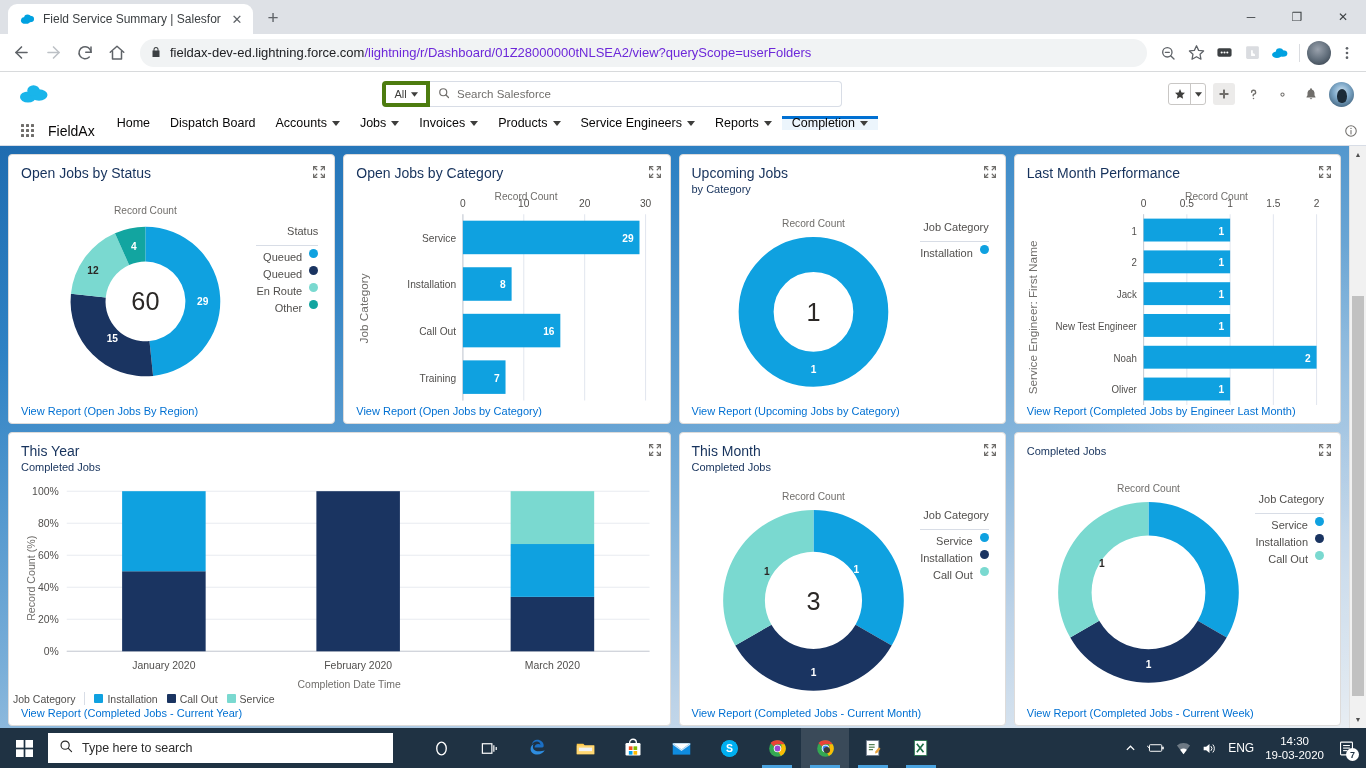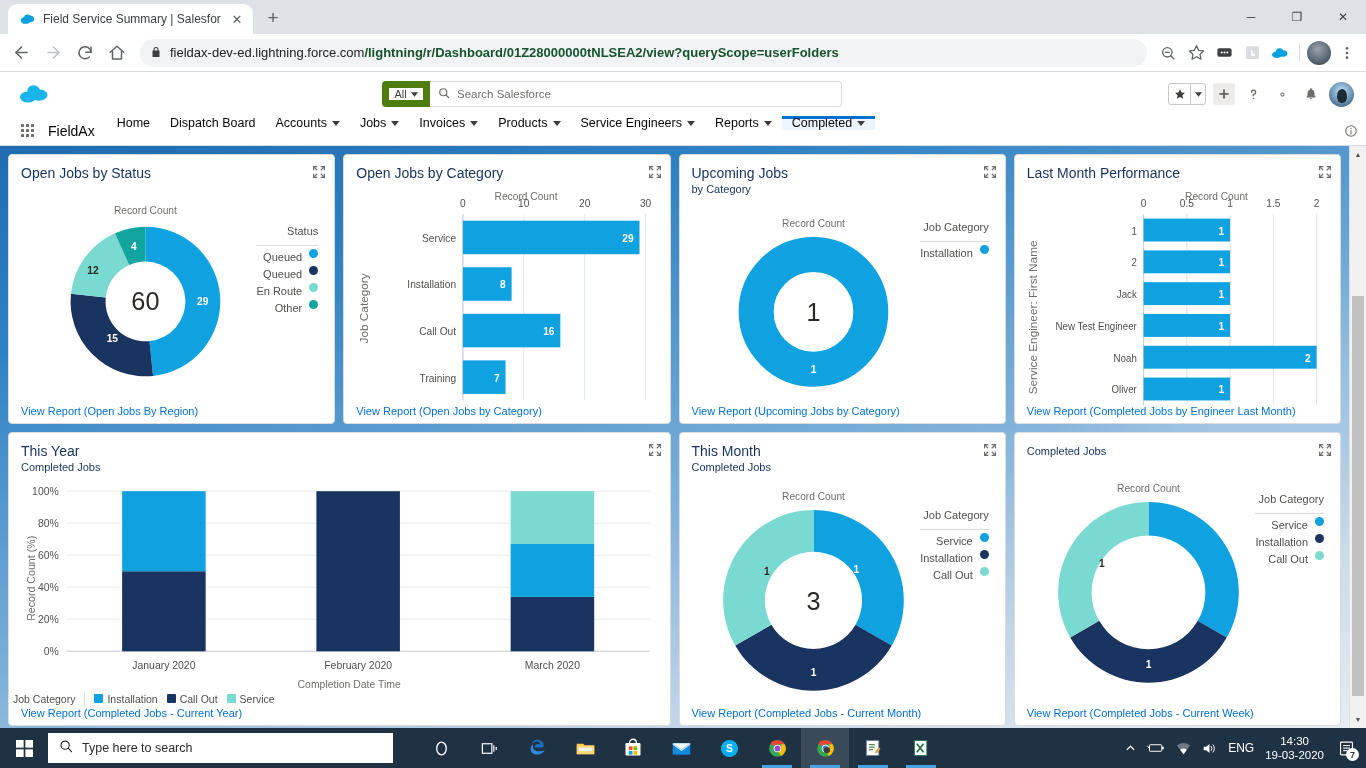--- a/index.html
+++ b/index.html
@@ -14,32 +14,32 @@
   .tab-title{font-size:12px;color:#3c4043;white-space:nowrap;overflow:hidden;flex:1;}
   .tab-close{width:16px;height:16px;flex:0 0 16px;display:flex;align-items:center;justify-content:center;color:#5f6368;font-size:13px;line-height:1;}
   .tab-new{width:28px;height:28px;margin-left:6px;margin-bottom:2px;display:flex;align-items:center;justify-content:center;color:#5f6368;font-size:19px;font-weight:300;}
   .win-ctrls{position:absolute;right:0;top:0;height:34px;display:flex;}
   .win-btn{width:46px;height:34px;display:flex;align-items:center;justify-content:center;color:#3c4043;font-size:12px;}
 
   .chrome-toolbar{height:38px;background:#fff;display:flex;align-items:center;gap:2px;padding:0 6px;border-bottom:1px solid #d8dadc;}
   .nav-btn{width:30px;height:30px;display:flex;align-items:center;justify-content:center;color:#5f6368;flex:0 0 30px;}
   .omnibox{flex:1;height:28px;background:#f1f3f4;border-radius:14px;display:flex;align-items:center;padding:0 10px;gap:8px;margin:0 6px;}
   .omnibox-url{font-size:13px;color:#202124;white-space:nowrap;overflow:hidden;}
-  .omnibox-url .u-dim{color:#14532d;font-weight:bold;}
+  .omnibox-url .u-dim{color:#6d28d9;}
   .tb-icon{width:26px;height:26px;display:flex;align-items:center;justify-content:center;color:#5f6368;flex:0 0 26px;}
   .tb-sep{width:1px;height:18px;background:#dadce0;margin:0 4px;}
   .avatar-chrome{width:24px;height:24px;border-radius:50%;background:radial-gradient(circle at 45% 35%,#9aa2ad 0%,#5e6b78 55%,#2e3742 100%);flex:0 0 24px;}
 
   
   .sf-wrap{height:calc(768px - 34px - 38px - 40px);display:flex;flex-direction:column;background:#fff;position:relative;}
   .sf-topbar{height:44px;display:flex;align-items:center;padding:0 12px;background:#fff;}
   .sf-cloud{width:44px;flex:0 0 44px;display:flex;align-items:center;justify-content:center;}
   .sf-search-wrap{flex:1;display:flex;justify-content:center;}
   .sf-search{display:flex;width:460px;height:26px;}
-  .sf-scope{width:48px;border:7px solid #4d7c0f;border-radius:4px 0 0 4px;background:#fff;display:flex;align-items:center;justify-content:center;gap:4px;font-size:11px;color:#3e3e3c;}
+  .sf-scope{width:48px;border:4px solid #4d7c0f;border-radius:4px 0 0 4px;background:#fff;display:flex;align-items:center;justify-content:center;gap:4px;font-size:11px;color:#3e3e3c;}
   .sf-searchbox{flex:1;border:1px solid #d8dde6;border-left:none;border-radius:0 4px 4px 0;background:#fff;display:flex;align-items:center;gap:7px;padding:0 8px;}
   .sf-searchbox .ph{font-size:11.5px;color:#706e6b;}
   .sf-topright{display:flex;align-items:center;gap:7px;}
   .sf-fav{display:flex;border:1px solid #c9c7c5;border-radius:3px;height:22px;}
   .sf-fav .s{width:21px;display:flex;align-items:center;justify-content:center;}
   .sf-fav .d{width:15px;display:flex;align-items:center;justify-content:center;border-left:1px solid #c9c7c5;}
   .sf-plus{width:22px;height:22px;background:#ecebea;border-radius:3px;display:flex;align-items:center;justify-content:center;color:#706e6b;font-size:15px;}
   .sf-ic{width:22px;height:22px;display:flex;align-items:center;justify-content:center;color:#706e6b;}
   .sf-avatar{width:25px;height:25px;border-radius:50%;background:radial-gradient(circle at 50% 38%,#cfe3f2 0%,#7fa9c9 40%,#2b4a63 100%);overflow:hidden;position:relative;}
   .sf-avatar:after{content:"";position:absolute;left:30%;top:30%;width:40%;height:55%;background:#1b2b38;border-radius:50% 50% 45% 45%;}
@@ -334,21 +334,21 @@
             <path d="M0 0h8L4 5z" fill="#3e3e3c"></path>
           </svg>
         </div>
         <div class="sf-navitem">
           <span>Reports</span>
           <svg width="8" height="5" viewBox="0 0 8 5">
             <path d="M0 0h8L4 5z" fill="#3e3e3c"></path>
           </svg>
         </div>
         <div class="sf-navitem active">
-          <span>Completed</span>
+          <span>Completion</span>
           <svg width="8" height="5" viewBox="0 0 8 5">
             <path d="M0 0h8L4 5z" fill="#3e3e3c"></path>
           </svg>
         </div>
       </div>
     <div class="sf-navright">
       <svg width="14" height="14" viewBox="0 0 24 24" fill="none" stroke="#706e6b" stroke-width="1.8">
           <circle cx="12" cy="12" r="9"></circle>
           <line x1="12" y1="11" x2="12" y2="17" stroke-linecap="round"></line>
           <circle cx="12" cy="7.6" r="1.1" fill="#706e6b" stroke="none"></circle>

